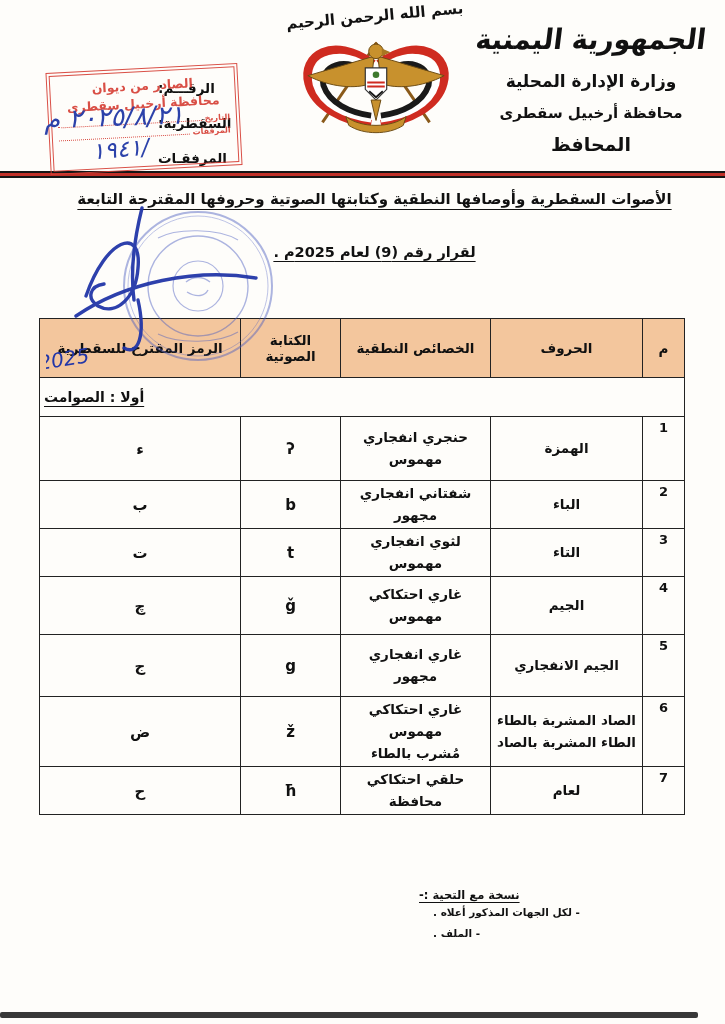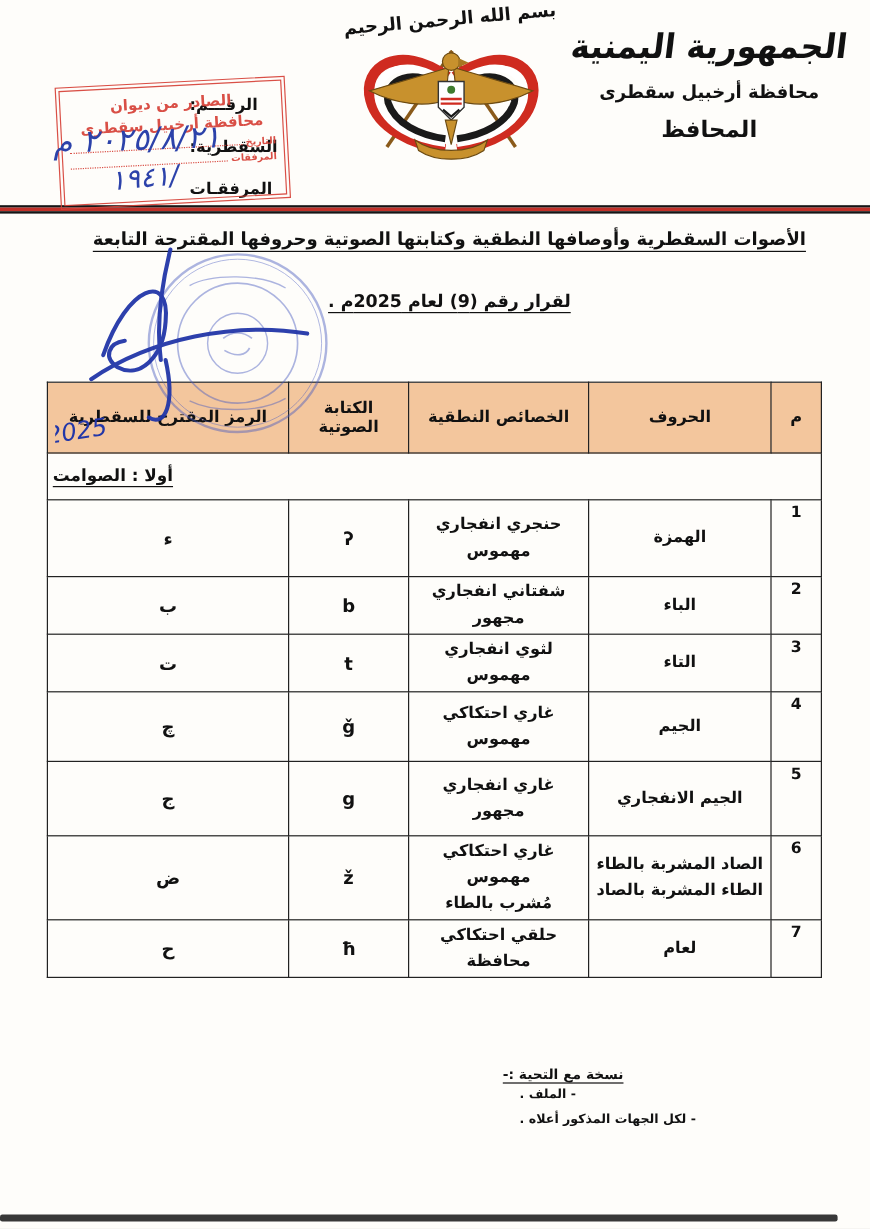--- a/index.html
+++ b/index.html
@@ -67,20 +67,21 @@
   
   .scanbar{position:absolute;top:1012px;left:0;width:698px;height:6px;background:#383838;border-radius:2px;}
 </style>
 </head>
 <body>
 
 <div class="page">
 
   <div class="hdr-right">
     <div class="republic">الجمهورية اليمنية</div>
+    <div class="ministry">وزارة الإدارة المحلية</div>
     <div class="governorate">محافظة أرخبيل سقطرى</div>
     <div class="office">المحافظ</div>
   </div>
 
   <div class="hdr-center">
     <div class="bismillah">بسم الله الرحمن الرحيم</div>
     <div class="emblem">
       <svg width="168" height="112" viewBox="0 0 170 115" aria-hidden="true">
 
         <line x1="30" y1="98" x2="86" y2="16" stroke="#8a5a1a" stroke-width="3"></line>
@@ -251,20 +252,20 @@
           <td class="c-phon">ħ</td>
           <td class="c-sym">ح</td>
         </tr>
       </tbody>
     </table>
   </div>
 
   <div class="footer">
     <div class="footer-heading">نسخة مع التحية :-</div>
     <div class="footer-items">
+      <div class="footer-item">- لكل الجهات المذكور أعلاه .</div>
       <div class="footer-item">- الملف .</div>
-      <div class="footer-item">- لكل الجهات المذكور أعلاه .</div>
     </div>
   </div>
 
   <div class="scanbar"></div>
 
 </div>
 
 </body></html>

